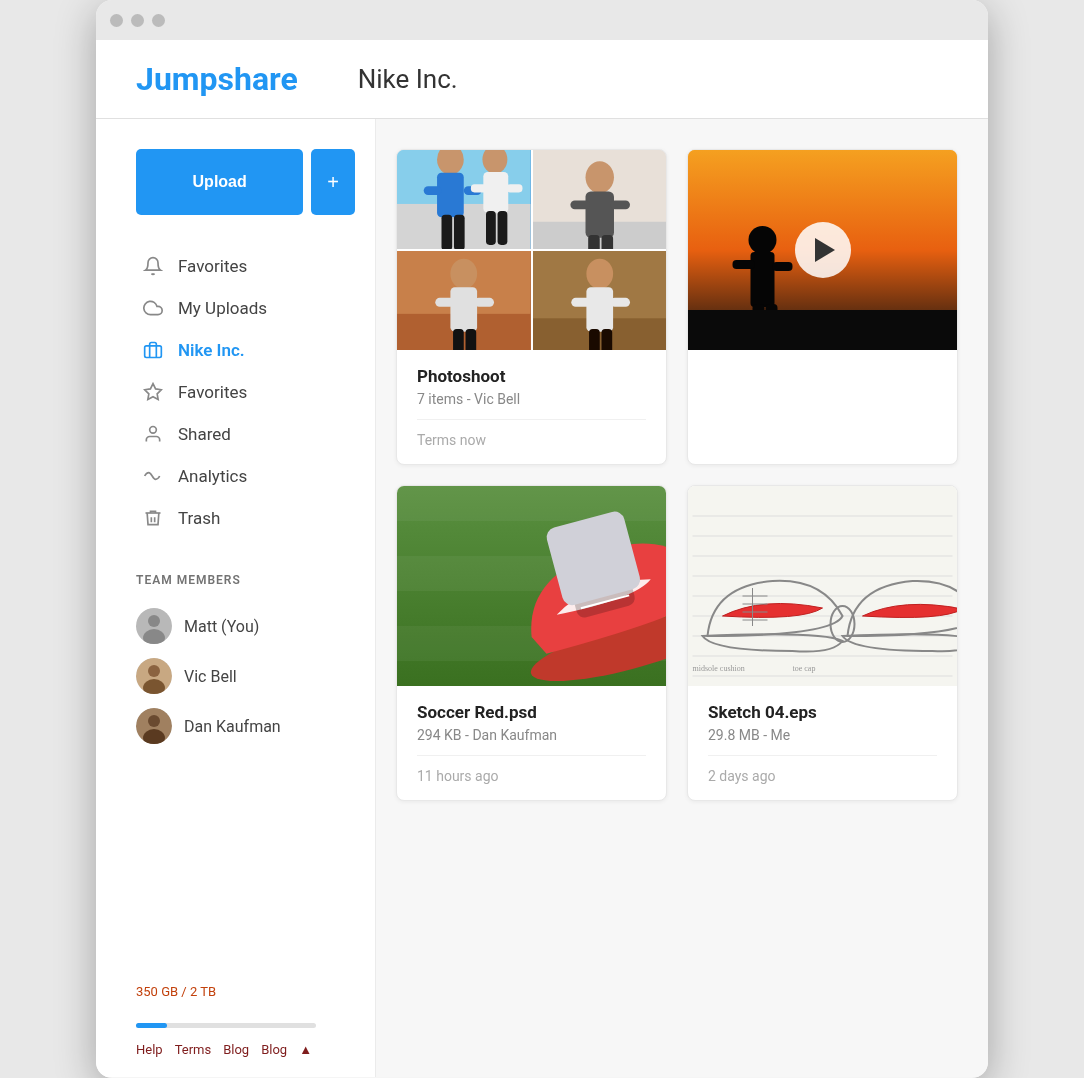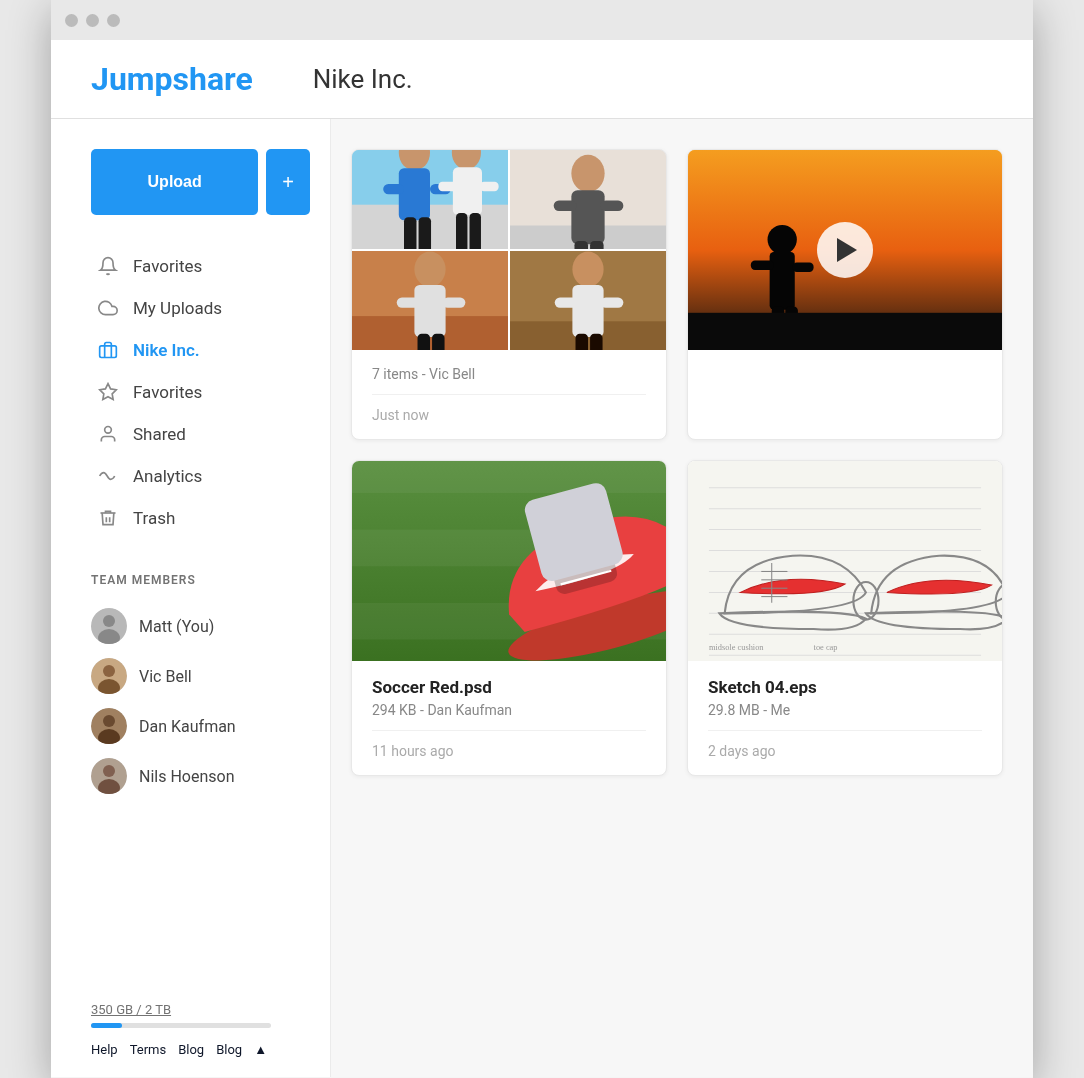--- a/index.html
+++ b/index.html
@@ -5,24 +5,24 @@
     * { box-sizing: border-box; margin: 0; padding: 0; }
     body {
       font-family: -apple-system, BlinkMacSystemFont, 'Segoe UI', Roboto, sans-serif;
       background: #e8e8e8;
       display: flex;
       justify-content: center;
       align-items: center;
       min-height: 100vh;
     }
     .window {
-      width: 982px;
+      width: 892px;
       min-height: 1078px;
       background: #f5f5f5;
-      border-radius: 0;
+      border-radius: 16px;
       overflow: hidden;
       box-shadow: 0 10px 40px rgba(0,0,0,0.3);
     }
     .titlebar {
       background: #e8e8e8;
       height: 40px;
       display: flex;
       align-items: center;
       padding: 0 14px;
       gap: 8px;
@@ -142,42 +142,41 @@
     .member-name {
       font-size: 16px;
       color: #444;
     }
     .sidebar-footer {
       margin-top: auto;
       padding-top: 20px;
     }
     .storage-text {
       font-size: 13px;
-      color: #737373;
-      margin-bottom: 6px;
-      text-decoration: underline;
+      color: #c2410c;
+      margin-bottom: 24px;
     }
     .storage-bar {
       width: 180px;
       height: 5px;
       background: #e0e0e0;
       border-radius: 3px;
       margin-bottom: 14px;
     }
     .storage-fill {
       width: 17%;
       height: 100%;
       background: #2196f3;
       border-radius: 3px;
     }
     .footer-links {
       display: flex;
       gap: 12px;
       font-size: 13px;
-      color: #0f172a;
+      color: #7f1d1d;
       align-items: center;
     }
     .footer-links span { cursor: pointer; }
     .main-content {
       flex: 1;
       padding: 30px 30px 30px 20px;
       background: #f7f7f7;
     }
     .files-grid {
       display: grid;
@@ -391,30 +390,20 @@
           <div class="avatar">
             <svg viewBox="0 0 36 36" xmlns="http://www.w3.org/2000/svg">
               <circle cx="18" cy="18" r="18" fill="#a08060"></circle>
               <circle cx="18" cy="13" r="6" fill="#6a4a30"></circle>
               <ellipse cx="18" cy="30" rx="11" ry="9" fill="#5a3a20"></ellipse>
             </svg>
           </div>
           <span class="member-name">Dan Kaufman</span>
         </div>
 
-        <div class="team-member">
-          <div class="avatar">
-            <svg viewBox="0 0 36 36" xmlns="http://www.w3.org/2000/svg">
-              <circle cx="18" cy="18" r="18" fill="#b0a090"></circle>
-              <circle cx="18" cy="13" r="6" fill="#806050"></circle>
-              <ellipse cx="18" cy="30" rx="11" ry="9" fill="#705040"></ellipse>
-            </svg>
-          </div>
-          <span class="member-name">Nils Hoenson</span>
-        </div>
       </div>
 
       <div class="sidebar-footer">
         <div class="storage-text">350 GB / 2 TB</div>
         <div class="storage-bar">
           <div class="storage-fill"></div>
         </div>
         <div class="footer-links">
           <span>Help</span>
           <span>Terms</span>
@@ -483,22 +472,23 @@
                 <ellipse cx="75" cy="45" rx="15" ry="17" fill="#c89060"></ellipse>
                 <rect x="60" y="60" width="30" height="50" rx="5" fill="#e8e8e8"></rect>
                 <rect x="43" y="72" width="22" height="10" rx="5" fill="#e8e8e8"></rect>
                 <rect x="87" y="72" width="22" height="10" rx="5" fill="#e8e8e8"></rect>
                 <rect x="63" y="107" width="12" height="38" rx="4" fill="#1a0a00"></rect>
                 <rect x="77" y="107" width="12" height="38" rx="4" fill="#1a0a00"></rect>
               </svg>
             </div>
           </div>
           <div class="file-info">
+            <div class="file-name">Photoshoot</div>
             <div class="file-meta">7 items - Vic Bell</div>
-            <div class="file-time">Just now</div>
+            <div class="file-time">Terms now</div>
           </div>
         </div>
 
         <div class="file-card">
           <div class="video-thumb">
 
             <svg width="100%" height="200" viewBox="0 0 300 200" preserveAspectRatio="xMidYMid slice" style="position:absolute;top:0;left:0;">
               <defs>
                 <linearGradient id="sunsetGrad" x1="0" y1="0" x2="0" y2="1">
                   <stop offset="0%" stop-color="#f5a020"></stop>

